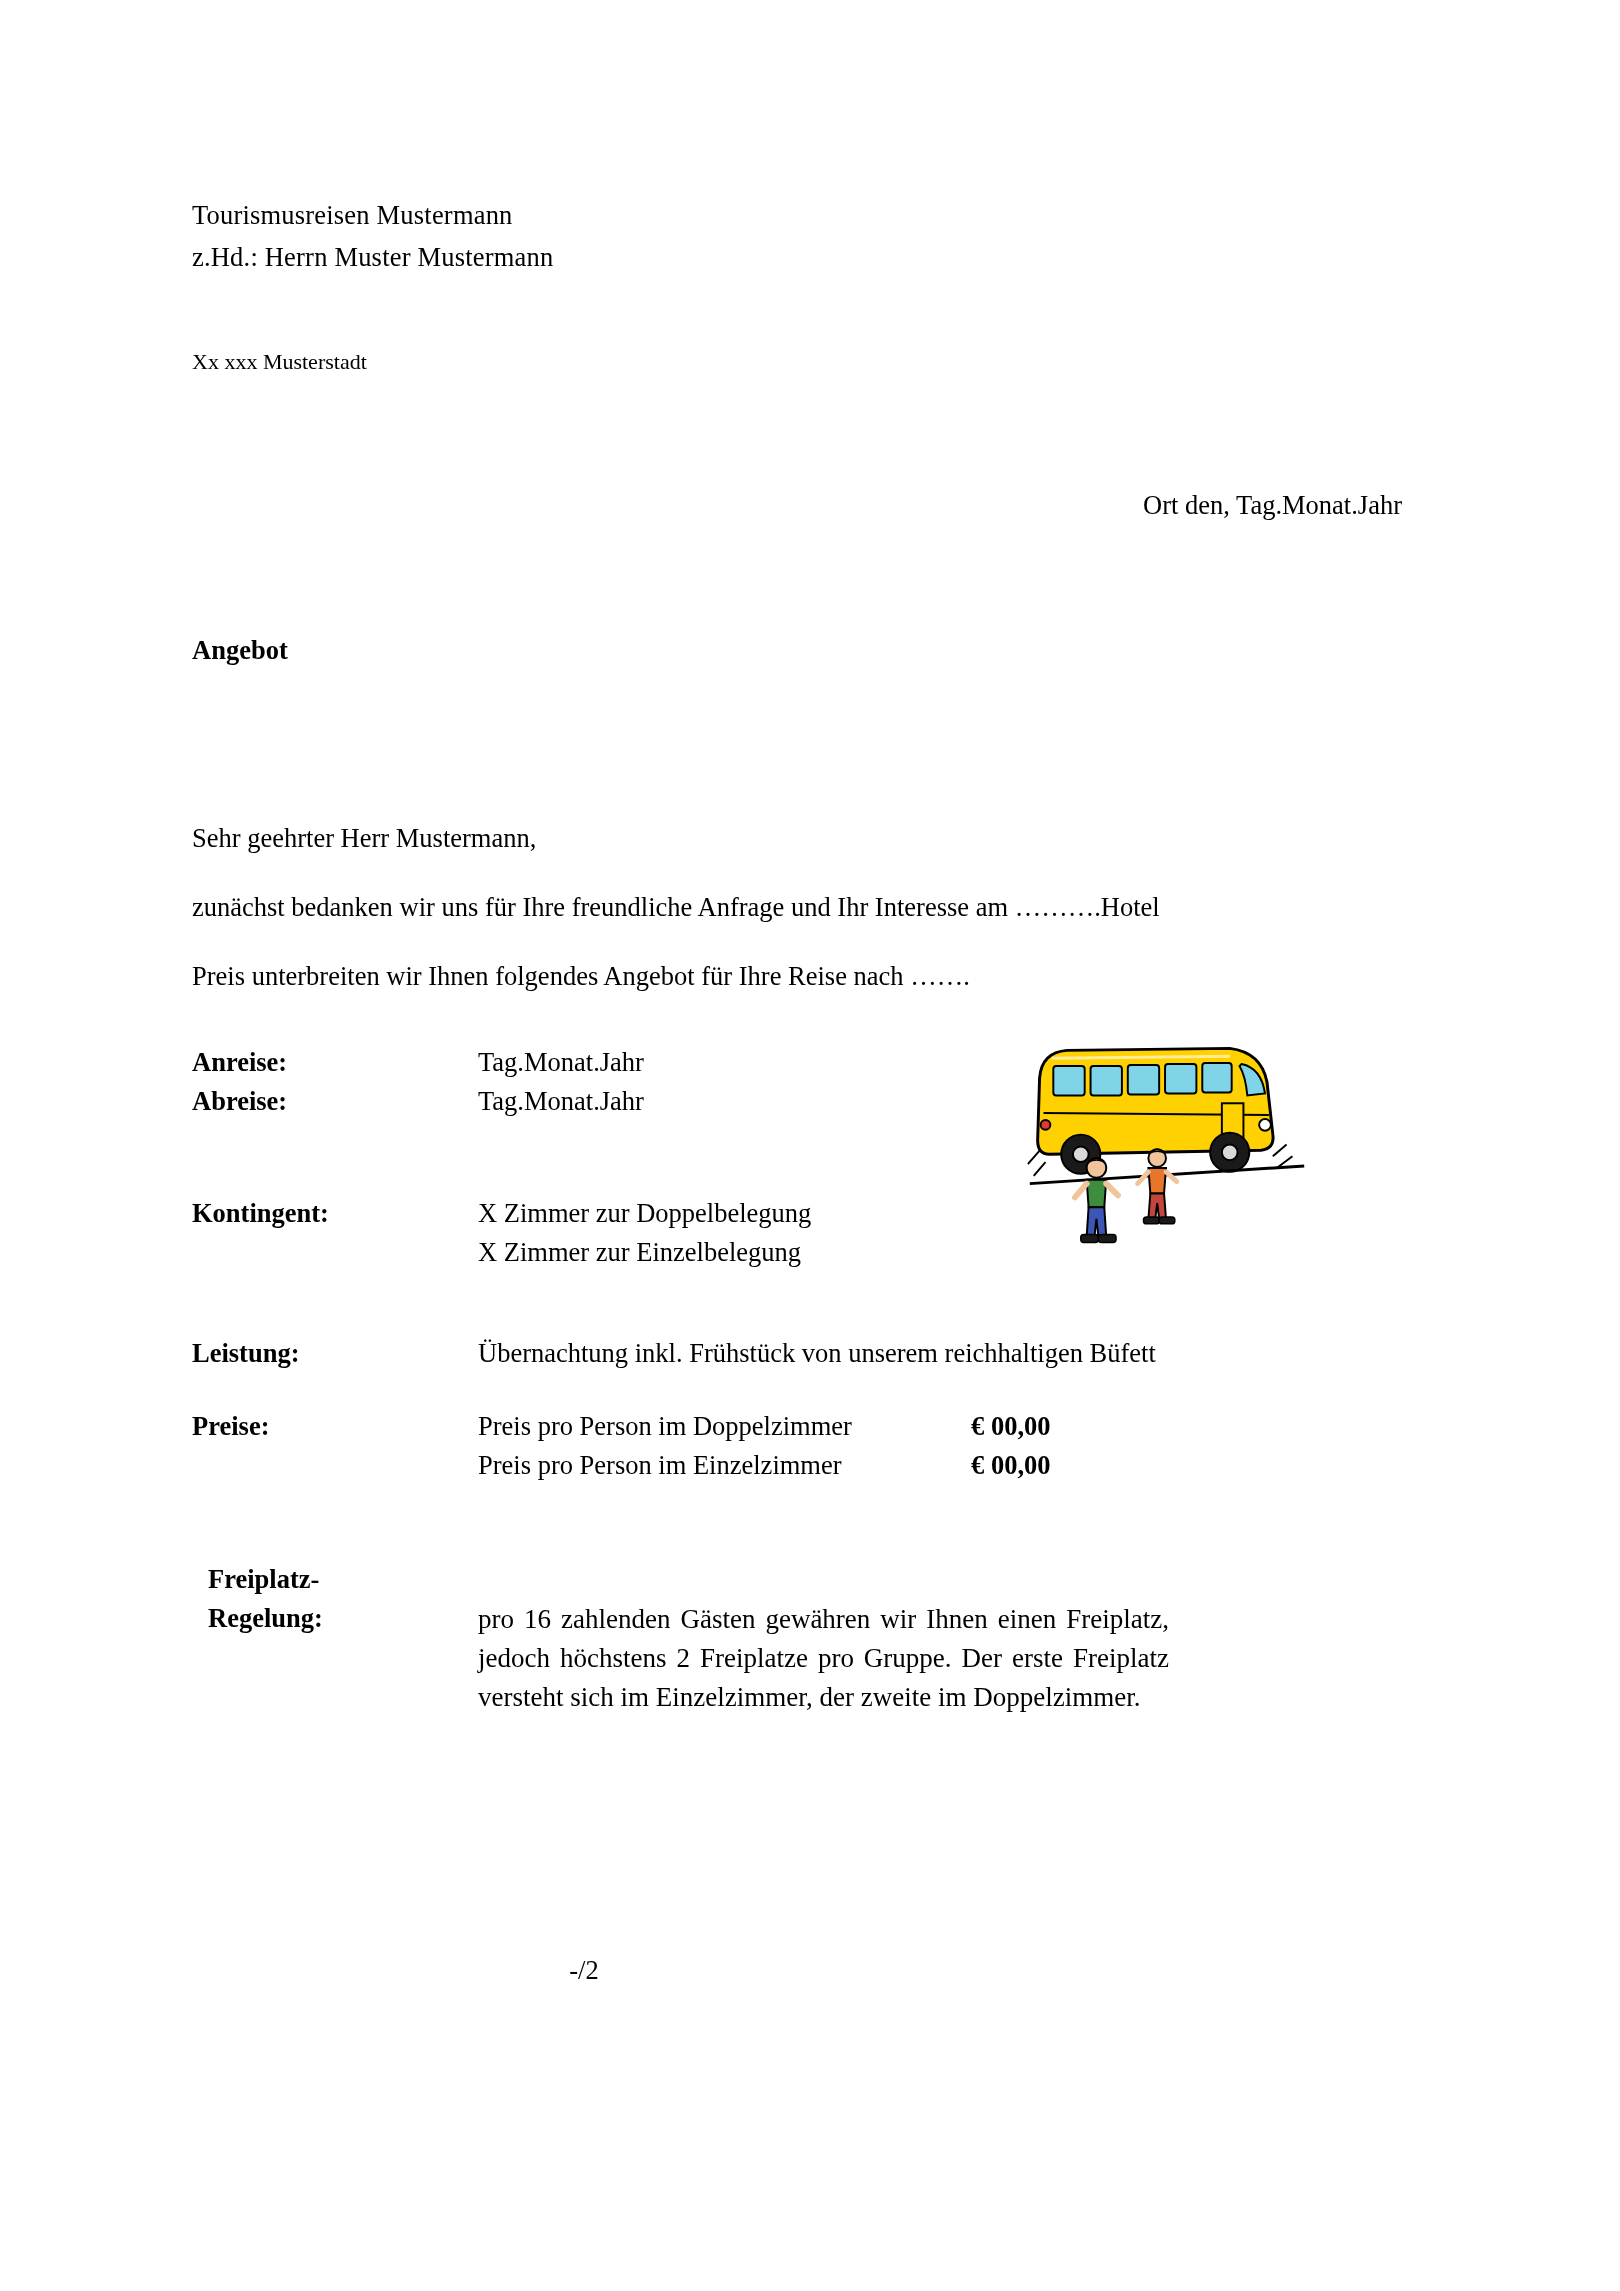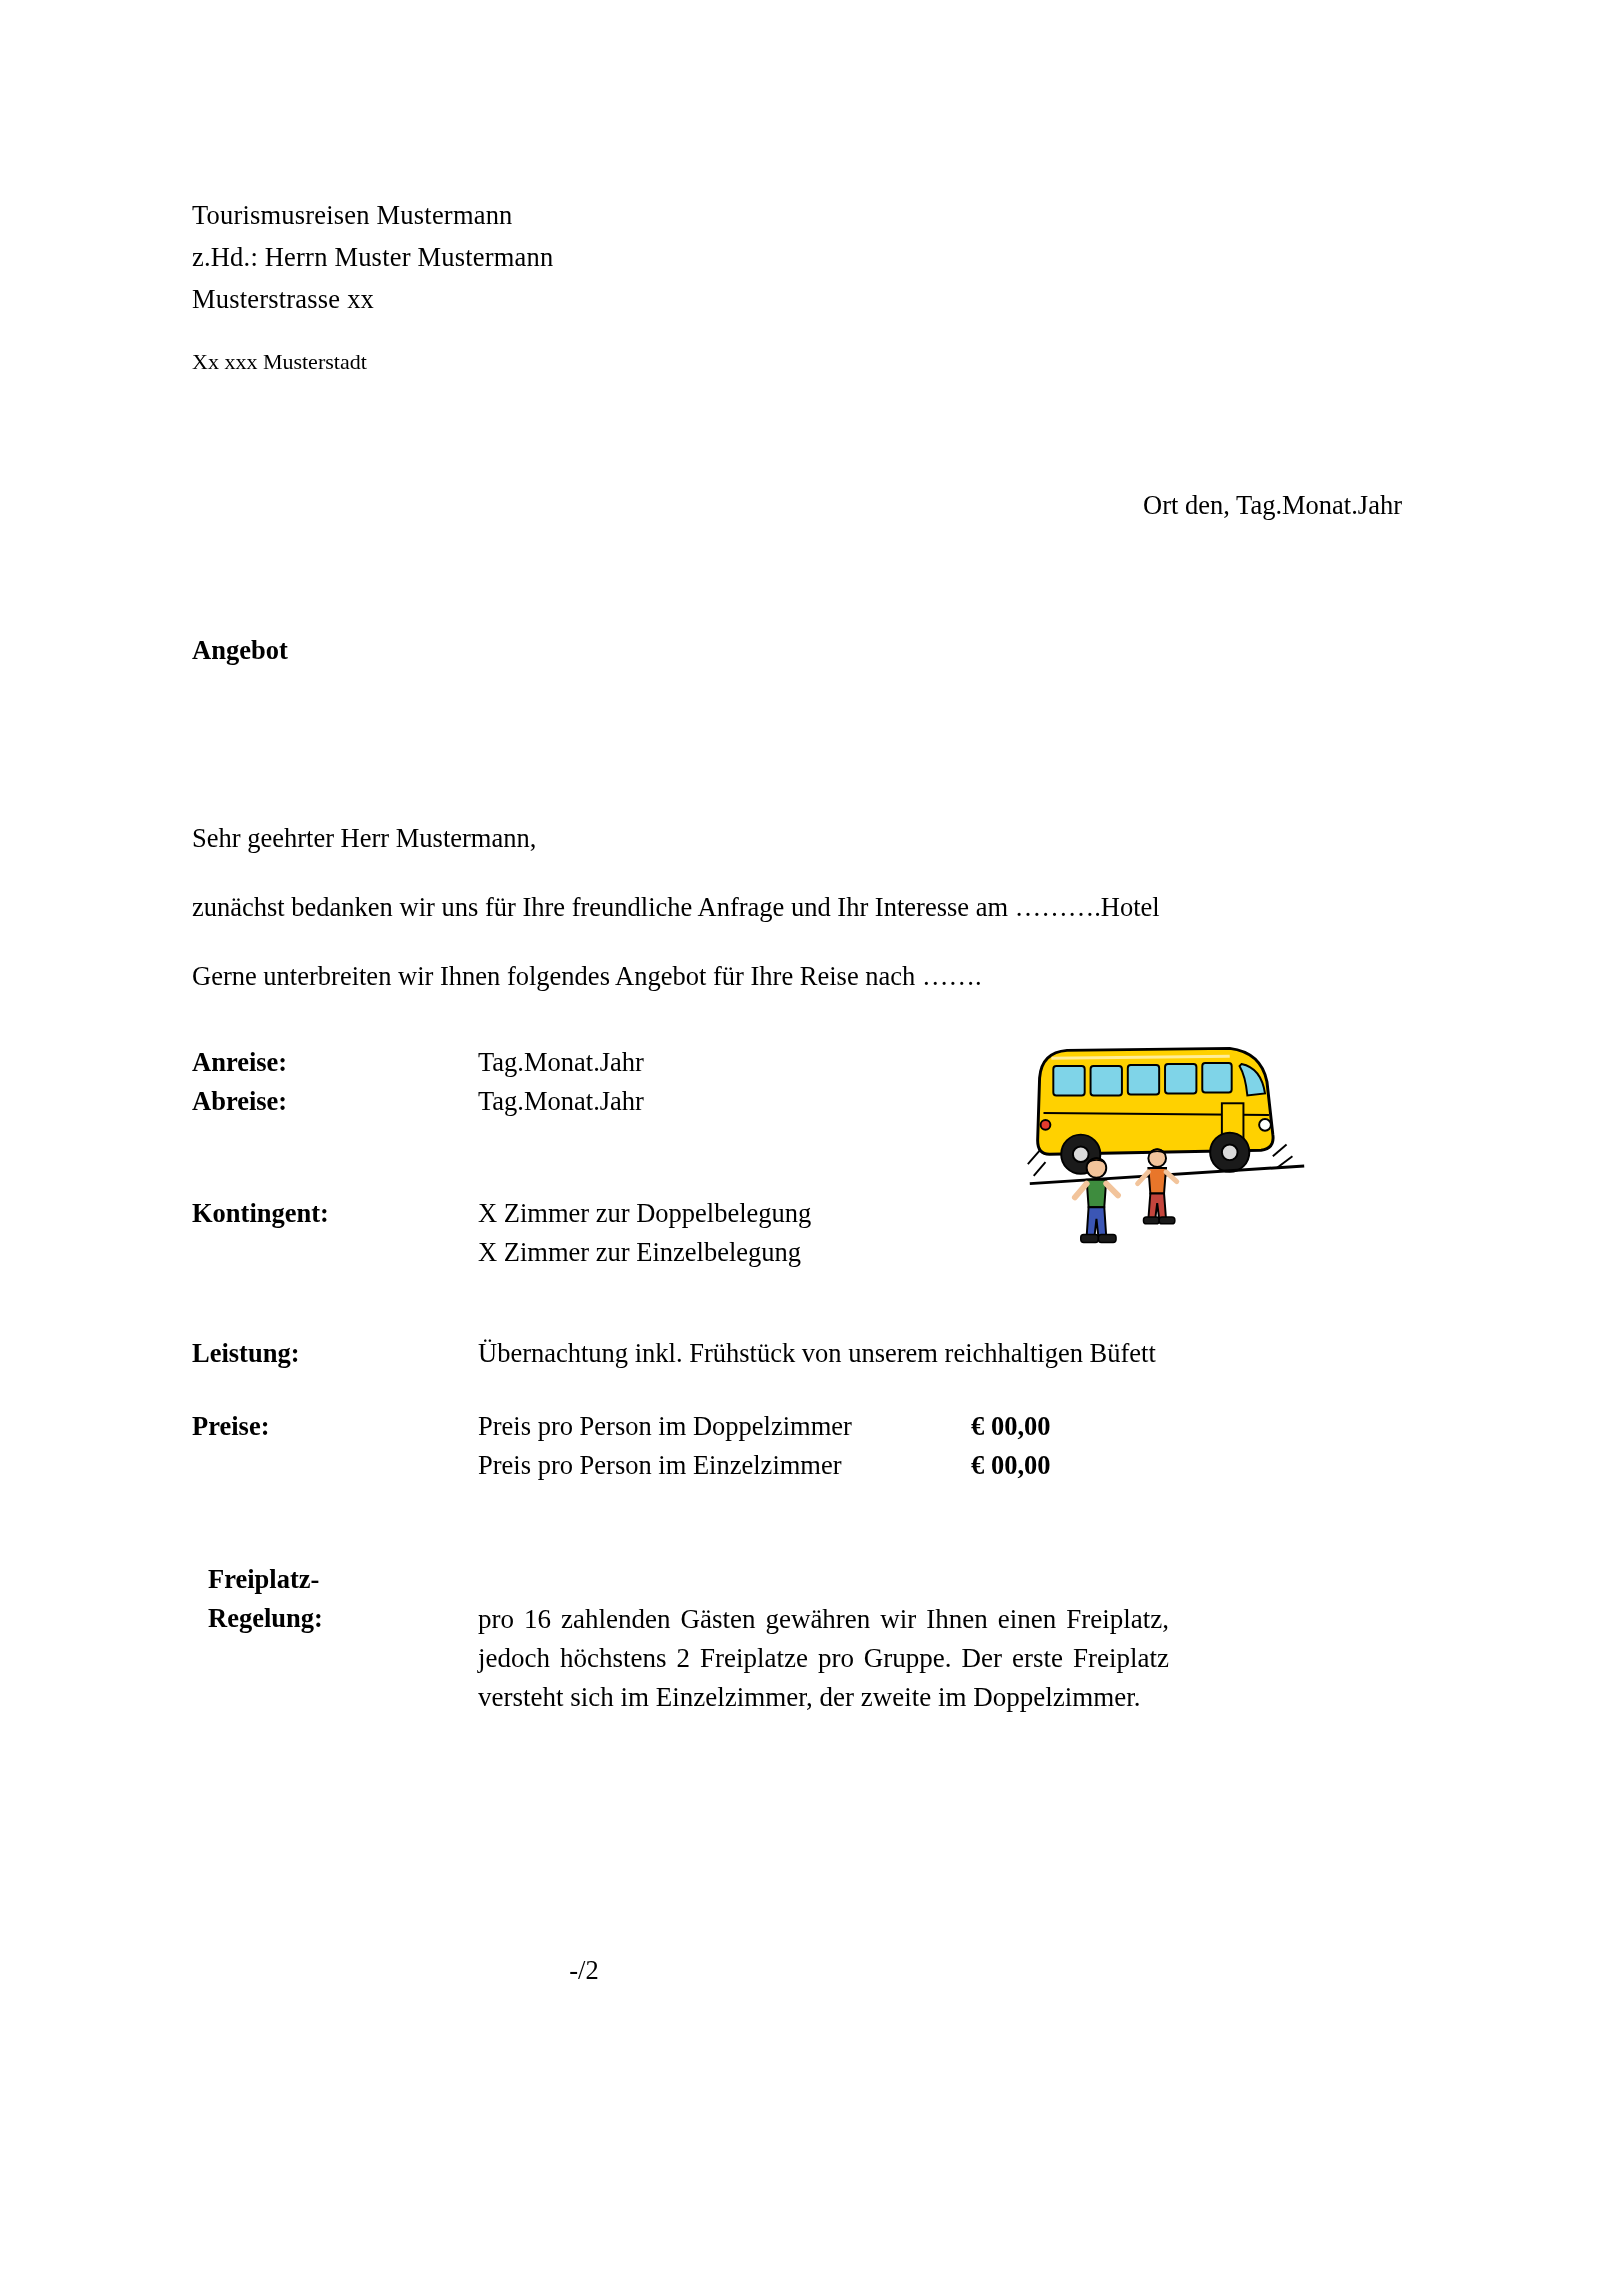--- a/index.html
+++ b/index.html
@@ -171,31 +171,30 @@
 </style>
 </head>
 <body>
 
 <div class="page">
   <div class="doc">
 
     <div class="sender">
       <div>Tourismusreisen Mustermann</div>
       <div>z.Hd.: Herrn Muster Mustermann</div>
-      <div>Musterstrasse xx</div>
     </div>
     <div class="city">Xx xxx Musterstadt</div>
 
     <div class="date-line">Ort den, Tag.Monat.Jahr</div>
 
     <div class="subject">Angebot</div>
 
     <div class="salutation">Sehr geehrter Herr Mustermann,</div>
     <div class="intro1">zunächst bedanken wir uns für Ihre freundliche Anfrage und Ihr Interesse am ……….Hotel</div>
-    <div class="intro2">Gerne unterbreiten wir Ihnen folgendes Angebot für Ihre Reise nach …….</div>
+    <div class="intro2">Preis unterbreiten wir Ihnen folgendes Angebot für Ihre Reise nach …….</div>
 
     <div class="row" id="row-anreise">
       <span class="lbl">Anreise:</span>
       <span class="val">Tag.Monat.Jahr</span>
     </div>
 
     <div class="row" id="row-abreise">
       <span class="lbl">Abreise:</span>
       <span class="val">Tag.Monat.Jahr</span>
     </div>

